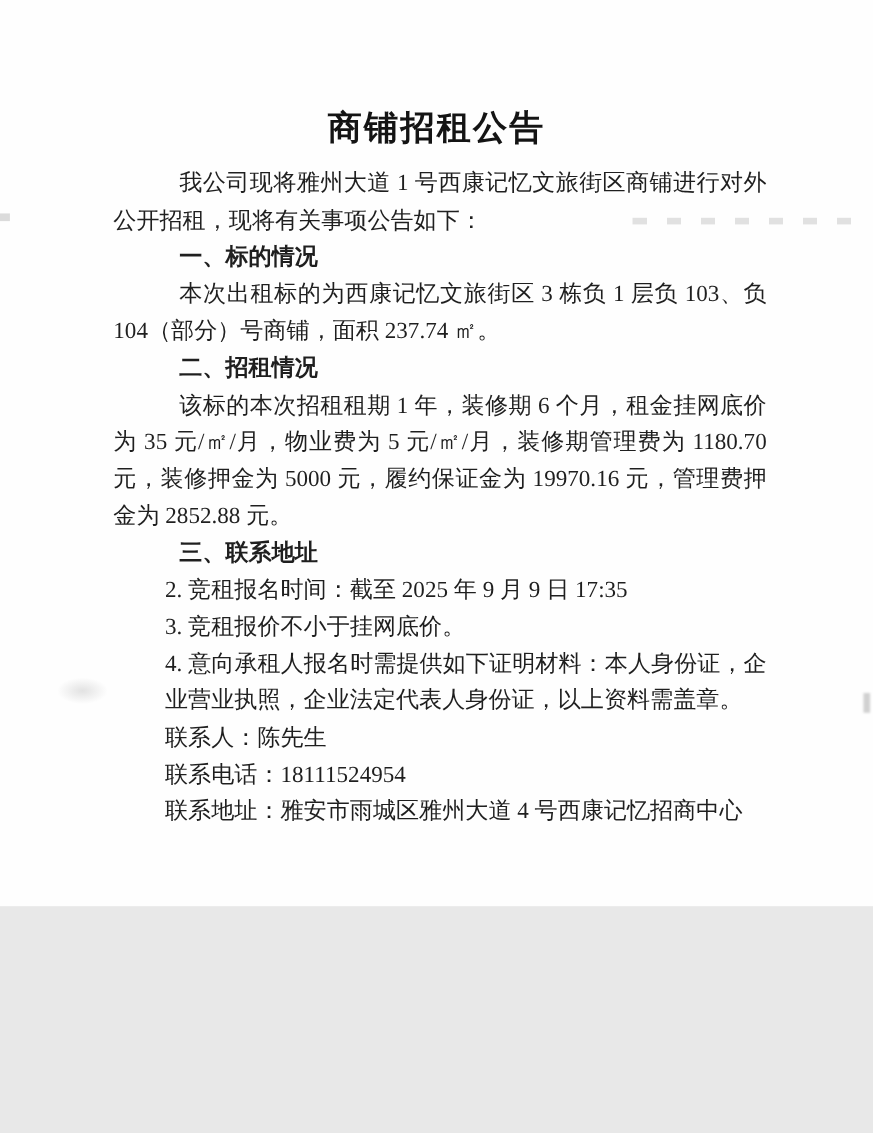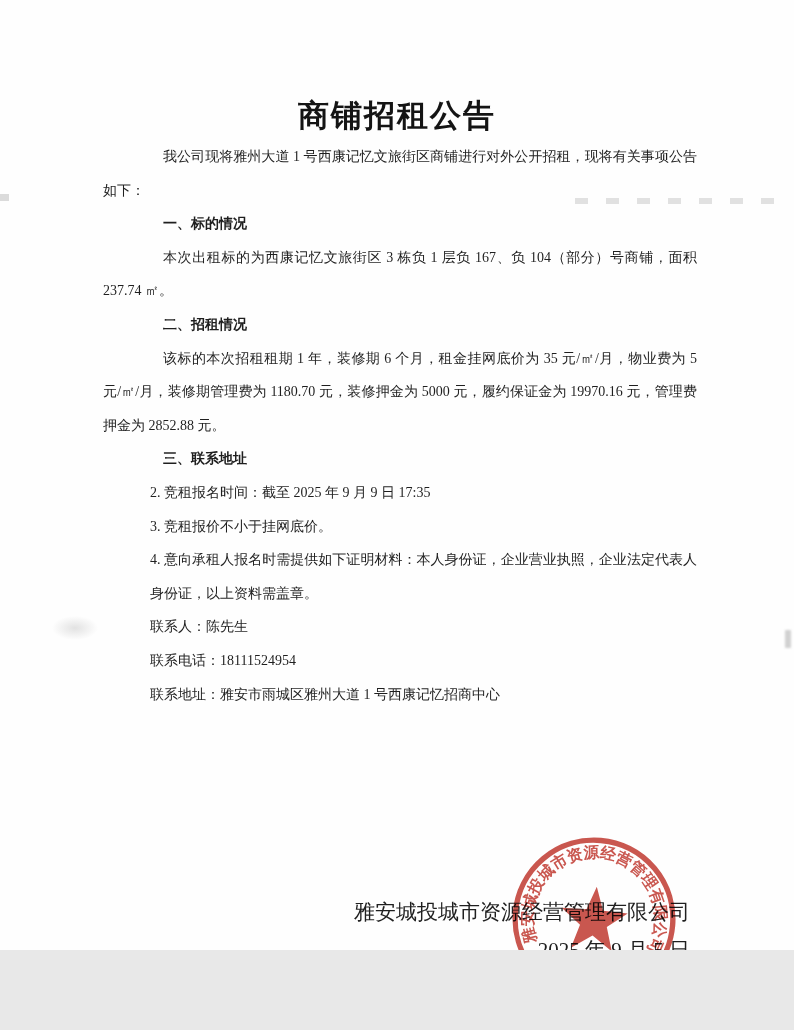--- a/index.html
+++ b/index.html
@@ -1,40 +1,40 @@
 <!DOCTYPE html>
 <html><head>
 <meta charset="utf-8">
 <style>
   html,body{margin:0;padding:0;}
   body{background:#e8e8e8;}
   .page{
     position:relative;
-    width:794px;height:950px;
+    width:794px;height:824px;
     margin:0 auto;
     background:#fefefe;
     overflow:hidden;
     font-family:"Liberation Serif","DejaVu Serif",serif;
     color:#1f1f1f;
   }
   .doc-title{
     position:absolute;
     top:74px;left:0;right:0;
     text-align:center;
     font-family:"Liberation Sans","DejaVu Sans",sans-serif;
     font-size:31px;
     font-weight:800;
     letter-spacing:2px;
     color:#141414;
   }
   .body-text{
     position:absolute;
-    top:140px;left:103px;
+    top:150px;left:103px;
     width:594px;
-    font-size:14px;
+    font-size:21px;
     line-height:33.6px;
     text-align:justify;
   }
   .body-text p{margin:0;}
   .para{text-indent:60px;}
   .sec-heading{padding-left:60px;font-weight:bold;}
   .list-item{padding-left:47px;}
   .contact-line{padding-left:47px;}
   .signature{
     position:absolute;
@@ -90,33 +90,33 @@
 <body>
 
 <div class="page">
 
   <h1 class="doc-title">商铺招租公告</h1>
 
   <div class="body-text">
     <p class="para">我公司现将雅州大道 1 号西康记忆文旅街区商铺进行对外公开招租，现将有关事项公告如下：</p>
 
     <p class="sec-heading">一、标的情况</p>
-    <p class="para">本次出租标的为西康记忆文旅街区 3 栋负 1 层负 167、负 104（部分）号商铺，面积 237.74 ㎡。</p>
+    <p class="para">本次出租标的为西康记忆文旅街区 3 栋负 1 层负 103、负 104（部分）号商铺，面积 237.74 ㎡。</p>
 
     <p class="sec-heading">二、招租情况</p>
     <p class="para">该标的本次招租租期 1 年，装修期 6 个月，租金挂网底价为 35 元/㎡/月，物业费为 5 元/㎡/月，装修期管理费为 1180.70 元，装修押金为 5000 元，履约保证金为 19970.16 元，管理费押金为 2852.88 元。</p>
 
     <p class="sec-heading">三、联系地址</p>
     <p class="list-item">2. 竞租报名时间：截至 2025 年 9 月 9 日 17:35</p>
     <p class="list-item">3. 竞租报价不小于挂网底价。</p>
     <p class="list-item">4. 意向承租人报名时需提供如下证明材料：本人身份证，企业营业执照，企业法定代表人身份证，以上资料需盖章。</p>
 
     <p class="contact-line">联系人：陈先生</p>
     <p class="contact-line">联系电话：18111524954</p>
-    <p class="contact-line">联系地址：雅安市雨城区雅州大道 1 号西康记忆招商中心</p>
+    <p class="contact-line">联系地址：雅安市雨城区雅州大道 4 号西康记忆招商中心</p>
   </div>
 
   <div class="signature">
     <div>雅安城投城市资源经营管理有限公司</div>
     <div>2025 年 9 月 5 日</div>
   </div>
 
   <div class="seal">
     <svg viewBox="0 0 200 200">
       <defs>

